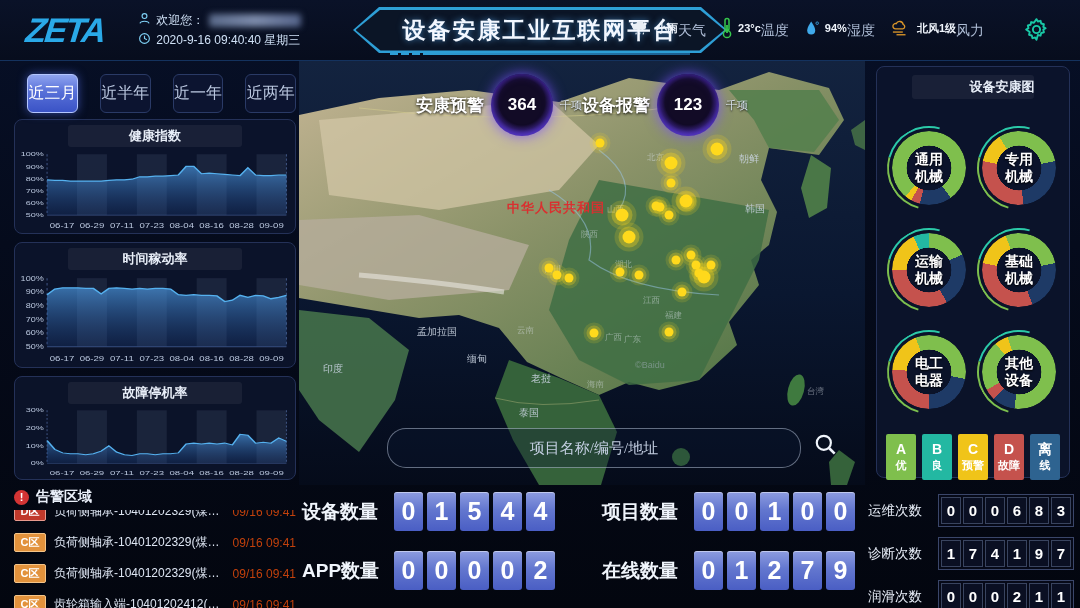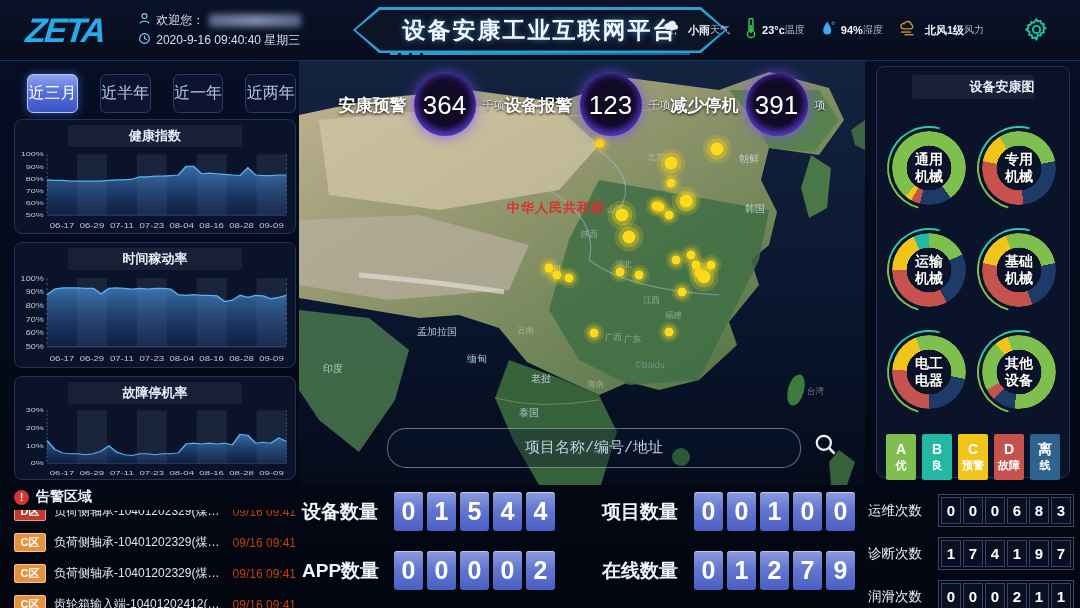--- a/index.html
+++ b/index.html
@@ -23,21 +23,21 @@
                clip-path:polygon(0 50%,25px 0,calc(100% - 25px) 0,100% 50%,calc(100% - 25px) 100%,25px 100%);
                display:flex;align-items:center;justify-content:center;}
   .title-text{font-size:23px;font-weight:bold;letter-spacing:2px;color:#f2f7ff;text-shadow:0 0 6px rgba(90,180,255,.6);}
   .title-deco{position:absolute;left:50%;top:52px;transform:translateX(-50%);width:300px;height:3px;display:flex;align-items:center;gap:3px;}
   .title-deco .sq{width:8px;height:3px;background:#2e9fd6;}
   .title-deco .bar{flex:1;height:2px;background:linear-gradient(90deg,#2e9fd6,#1a5a8c);}
   .weather{position:absolute;right:96px;top:0;height:60px;display:flex;align-items:center;gap:15px;}
   .w-item{display:flex;align-items:center;gap:5px;}
   .w-col{display:flex;flex-direction:row;line-height:1.15;}
   .w-val{font-size:11px;font-weight:bold;color:#f0f5fc;}
-  .w-lab{font-size:10px;color:#aebdd6;}
+  .w-lab{font-size:14px;color:#aebdd6;}
   .gear{position:absolute;right:30px;top:16px;cursor:pointer;}
   
   .tabs{position:absolute;left:14px;top:74px;width:282px;display:flex;gap:9px;z-index:5;}
   .tab{flex:1;height:37px;border-radius:6px;background:#0c1430;border:1px solid #2a3a66;color:#b9c6de;
        font-size:16px;display:flex;align-items:center;justify-content:center;cursor:pointer;margin-left:13px;}
   .tab.active{background:linear-gradient(180deg,#8fa4f0 0%,#5870d8 45%,#3a53c6 100%);
        border:1px solid #b4c6ff;color:#fff;box-shadow:0 0 10px rgba(90,120,255,.55);}
   .panel{position:absolute;background:rgba(13,20,44,.88);border:1px solid #243158;border-radius:8px;box-sizing:border-box;}
   #chart-panel-0{left:14px;top:119px;width:282px;height:115px;}
   #chart-panel-1{left:14px;top:242px;width:282px;height:126px;}
@@ -67,28 +67,28 @@
   .map{position:absolute;left:299px;top:60px;width:566px;height:425px;background:#0a1630;overflow:hidden;cursor:grab;}
   .map svg.basemap{position:absolute;left:0;top:0;}
   #map-markers{position:absolute;inset:0;}
   .marker{position:absolute;width:9px;height:9px;border-radius:50%;background:#ffd91c;transform:translate(-50%,-50%);
           box-shadow:0 0 0 3px rgba(255,217,28,.28),0 0 0 6px rgba(255,217,28,.14);cursor:pointer;}
   .marker.big{width:13px;height:13px;box-shadow:0 0 0 4px rgba(255,217,28,.33),0 0 0 8px rgba(255,217,28,.18);}
   .map-stats{position:absolute;top:14px;left:0;right:0;display:flex;justify-content:center;align-items:center;gap:0;z-index:6;text-align:center;}
   .mstat{display:flex;align-items:center;gap:7px;}
   .mstat-label{font-size:17px;font-weight:bold;color:#fff;text-shadow:0 1px 3px #000;}
   .stat-circle{width:62px;height:62px;border-radius:50%;display:flex;align-items:center;justify-content:center;
-       font-size:26px;font-weight:normal;color:#fff;
+       font-size:17px;font-weight:bold;color:#fff;
        background:radial-gradient(circle at 50% 45%,#120b26 0%,#120b26 50%,#2a1a5e 60%,#5b3fd0 72%,#8a6cf0 82%,#3fc6f0 92%,#120b26 100%);
        box-shadow:0 0 14px rgba(120,80,255,.85), inset 0 0 10px rgba(60,30,150,.9);}
   .mstat-unit{font-size:11px;color:#dfe8f5;text-shadow:0 1px 2px #000;}
   .map-search{position:absolute;left:88px;top:368px;width:412px;height:38px;border:1px solid rgba(210,225,245,.45);
        border-radius:19px;background:rgba(12,24,48,.35);display:flex;align-items:center;}
   .map-search input{background:transparent;border:none;outline:none;color:#e4ebf6;text-align:center;font-size:15px;width:100%;
-       font-family:Liberation Mono, monospace;}
+       font-family:Liberation Serif, serif;}
   .map-search input::placeholder{color:#c4cfe2;}
   .search-btn{position:absolute;left:514px;top:372px;cursor:pointer;}
   .ml-cn{fill:#d93030;font-size:13px;font-weight:bold;letter-spacing:1px;}
   .ml-geo{fill:#c9d3e0;font-size:10px;opacity:.9;}
   .ml-prov{fill:#dfe5ee;font-size:8.5px;opacity:.45;}
   .ml-attr{fill:#aab4c4;font-size:9px;opacity:.5;}
   
   .device-panel{position:absolute;left:876px;top:66px;width:194px;height:412px;background:rgba(13,20,44,.88);
        border:1px solid #243158;border-radius:8px;box-sizing:border-box;}
   .dp-title{display:block;margin:8px auto 11px;width:64%;text-align:right;font-size:13px;font-weight:bold;color:#e8eef8;
@@ -450,25 +450,20 @@
     <div class="mstat">
       <span class="mstat-label">安康预警</span>
       <span class="stat-circle">364</span>
       <span class="mstat-unit">千项</span>
     </div>
     <div class="mstat">
       <span class="mstat-label">设备报警</span>
       <span class="stat-circle">123</span>
       <span class="mstat-unit">千项</span>
     </div>
-    <div class="mstat">
-      <span class="mstat-label">减少停机</span>
-      <span class="stat-circle">391</span>
-      <span class="mstat-unit">项</span>
-    </div>
   </div>
 
   <div class="map-search">
     <input type="text" placeholder="项目名称/编号/地址" style="">
   </div>
   <div class="search-btn">
     <svg width="26" height="26" viewBox="0 0 24 24">
         <circle cx="10" cy="10" r="6.5" fill="none" stroke="#f0f5fc" stroke-width="2"></circle>
         <line x1="15" y1="15" x2="20" y2="20" stroke="#f0f5fc" stroke-width="2.4"></line>
       </svg>

